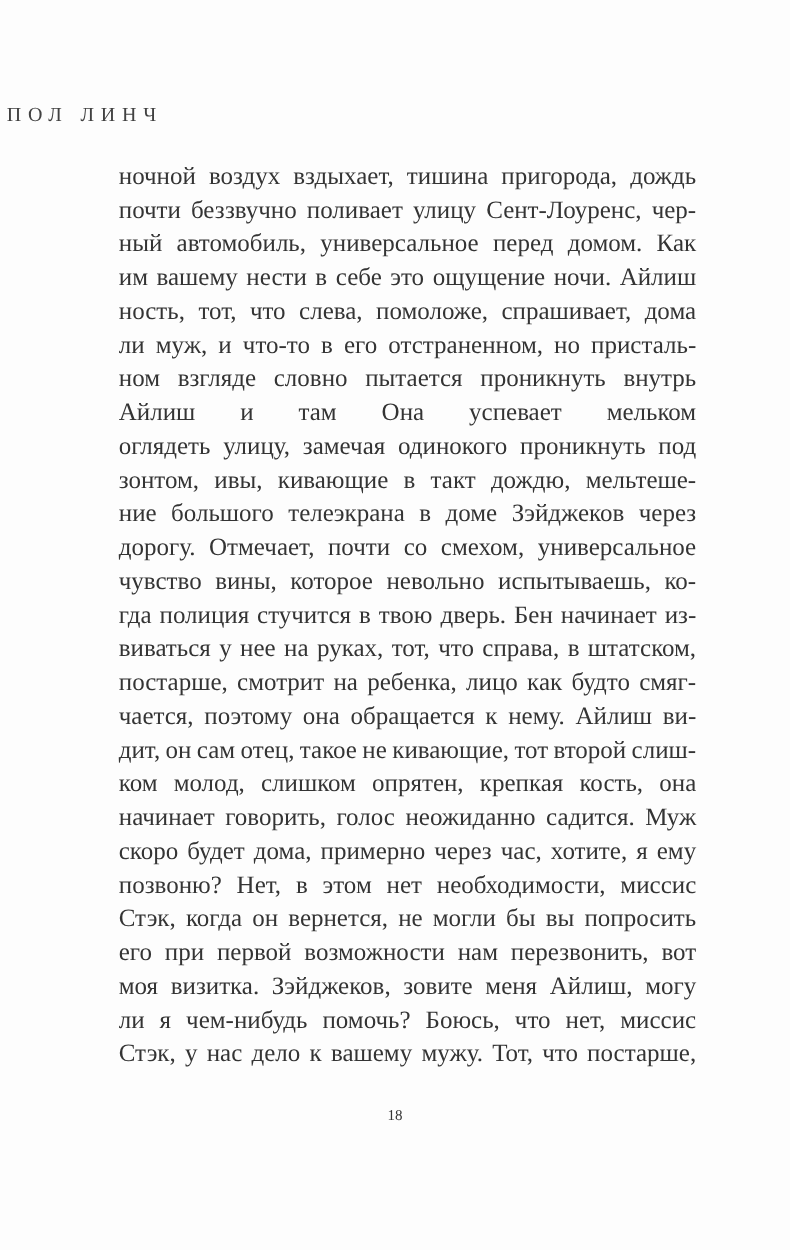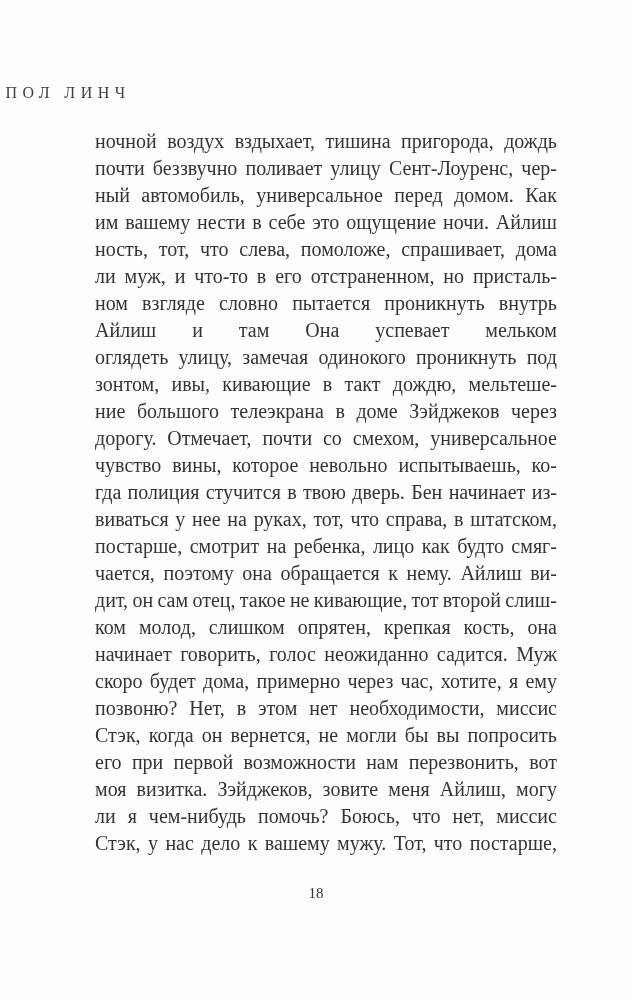--- a/index.html
+++ b/index.html
@@ -45,21 +45,21 @@
   }
   .text-line span {
     display: inline-block;
   }
   .page-number {
     position: absolute;
     top: 885px;
     left: 0;
     right: 0;
     text-align: center;
-    font-size: 15px;
+    font-size: 12px;
     color: var(--text-color, #343434);
   }
 </style>
 </head>
 <body>
 
 <div class="page">
   <div class="running-header">ПОЛ ЛИНЧ</div>
 
   <div class="body-text">

